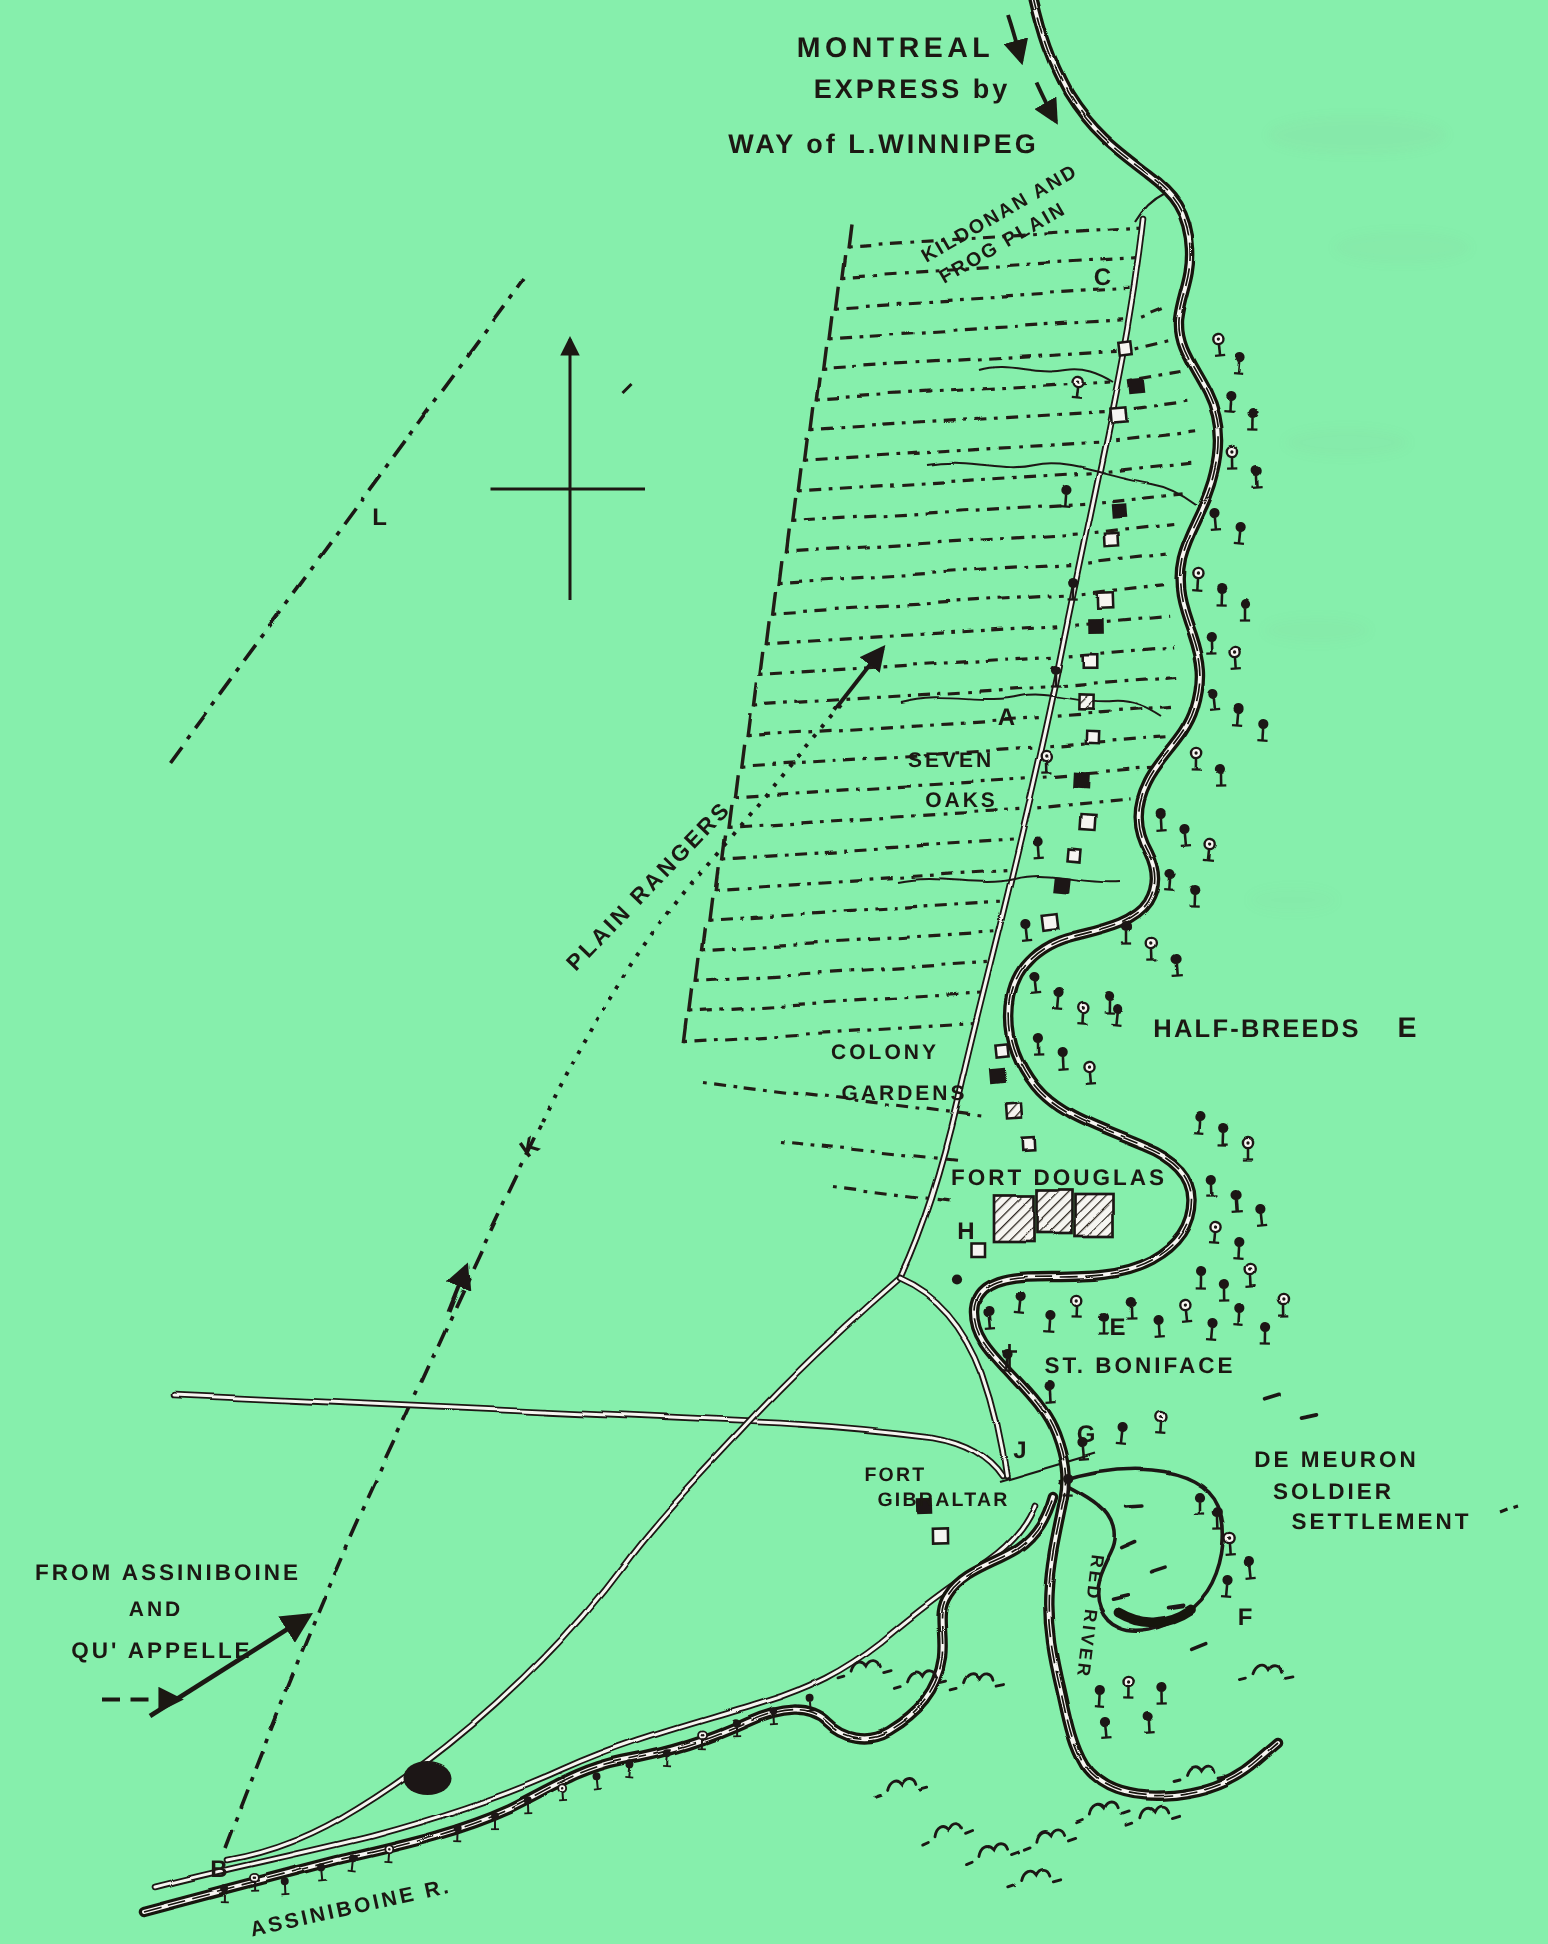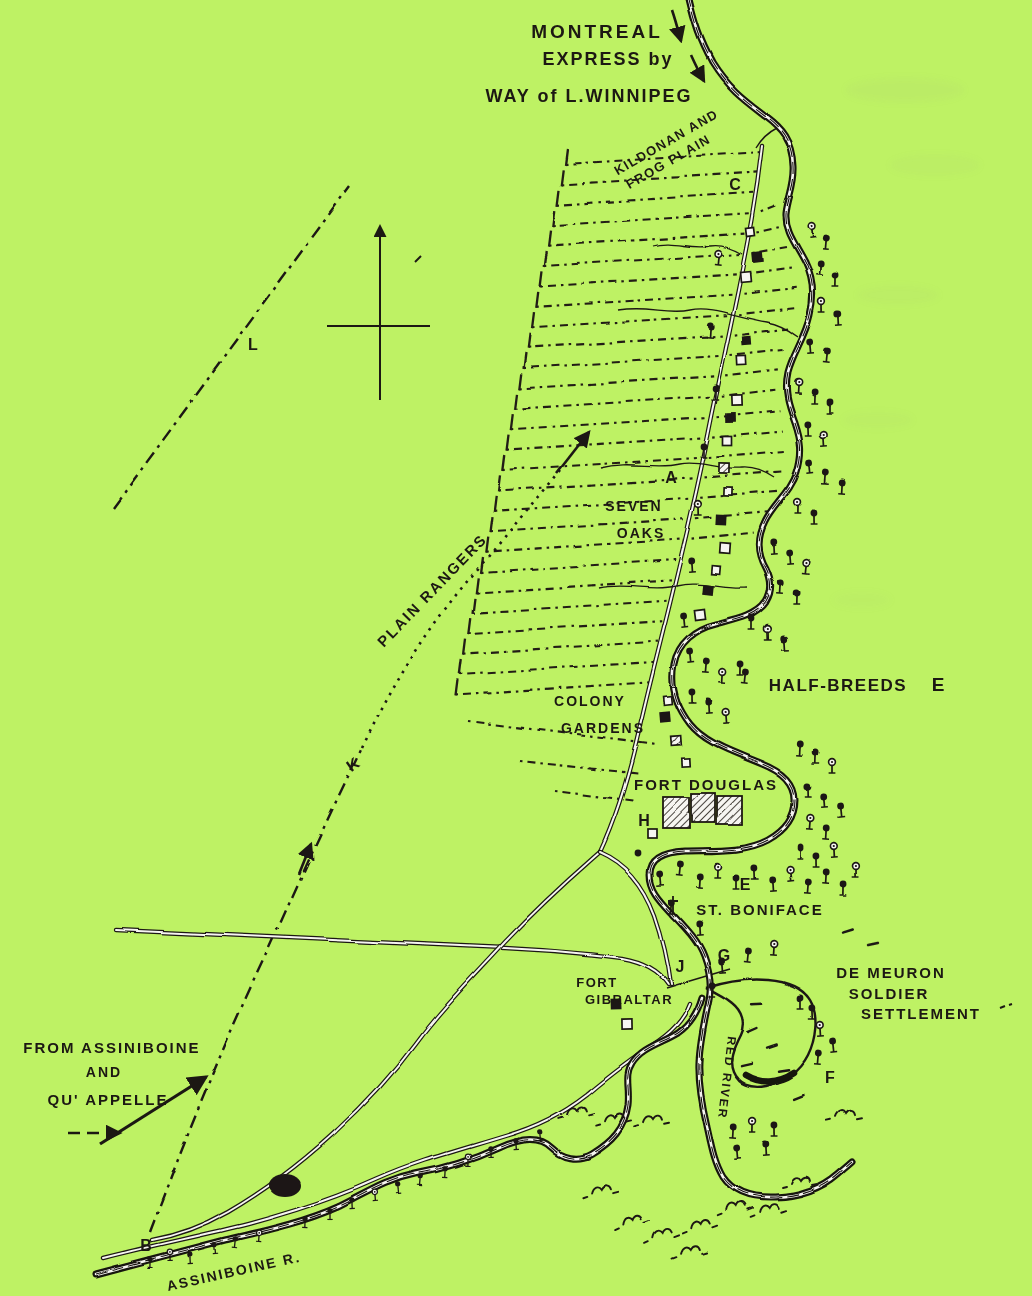--- a/index.html
+++ b/index.html
@@ -1,16 +1,16 @@
 <!DOCTYPE html>
 <html><head>
 <meta charset="utf-8">
 <style>
   html,body{margin:0;padding:0;background:#e9e7e2;}
-  .stage{position:relative;width:1032px;height:1296px;background:#bef264;overflow:hidden;}
+  .stage{position:relative;width:1032px;height:1296px;background:#86efac;overflow:hidden;}
   svg{position:absolute;inset:0;}
   text{font-family:"Liberation Sans","DejaVu Sans",sans-serif;font-weight:bold;fill:#1c1813;}
   .t19{font-size:19px;letter-spacing:3px;}
   .t18{font-size:18px;letter-spacing:2px;}
   .t17{font-size:17px;letter-spacing:1.5px;}
   .t15{font-size:15px;letter-spacing:2px;}
   .t14{font-size:14px;letter-spacing:2px;}
   .t13{font-size:13px;letter-spacing:1.5px;}
   .t12{font-size:12px;letter-spacing:2px;}
   .mk{font-size:16px;letter-spacing:0;}

